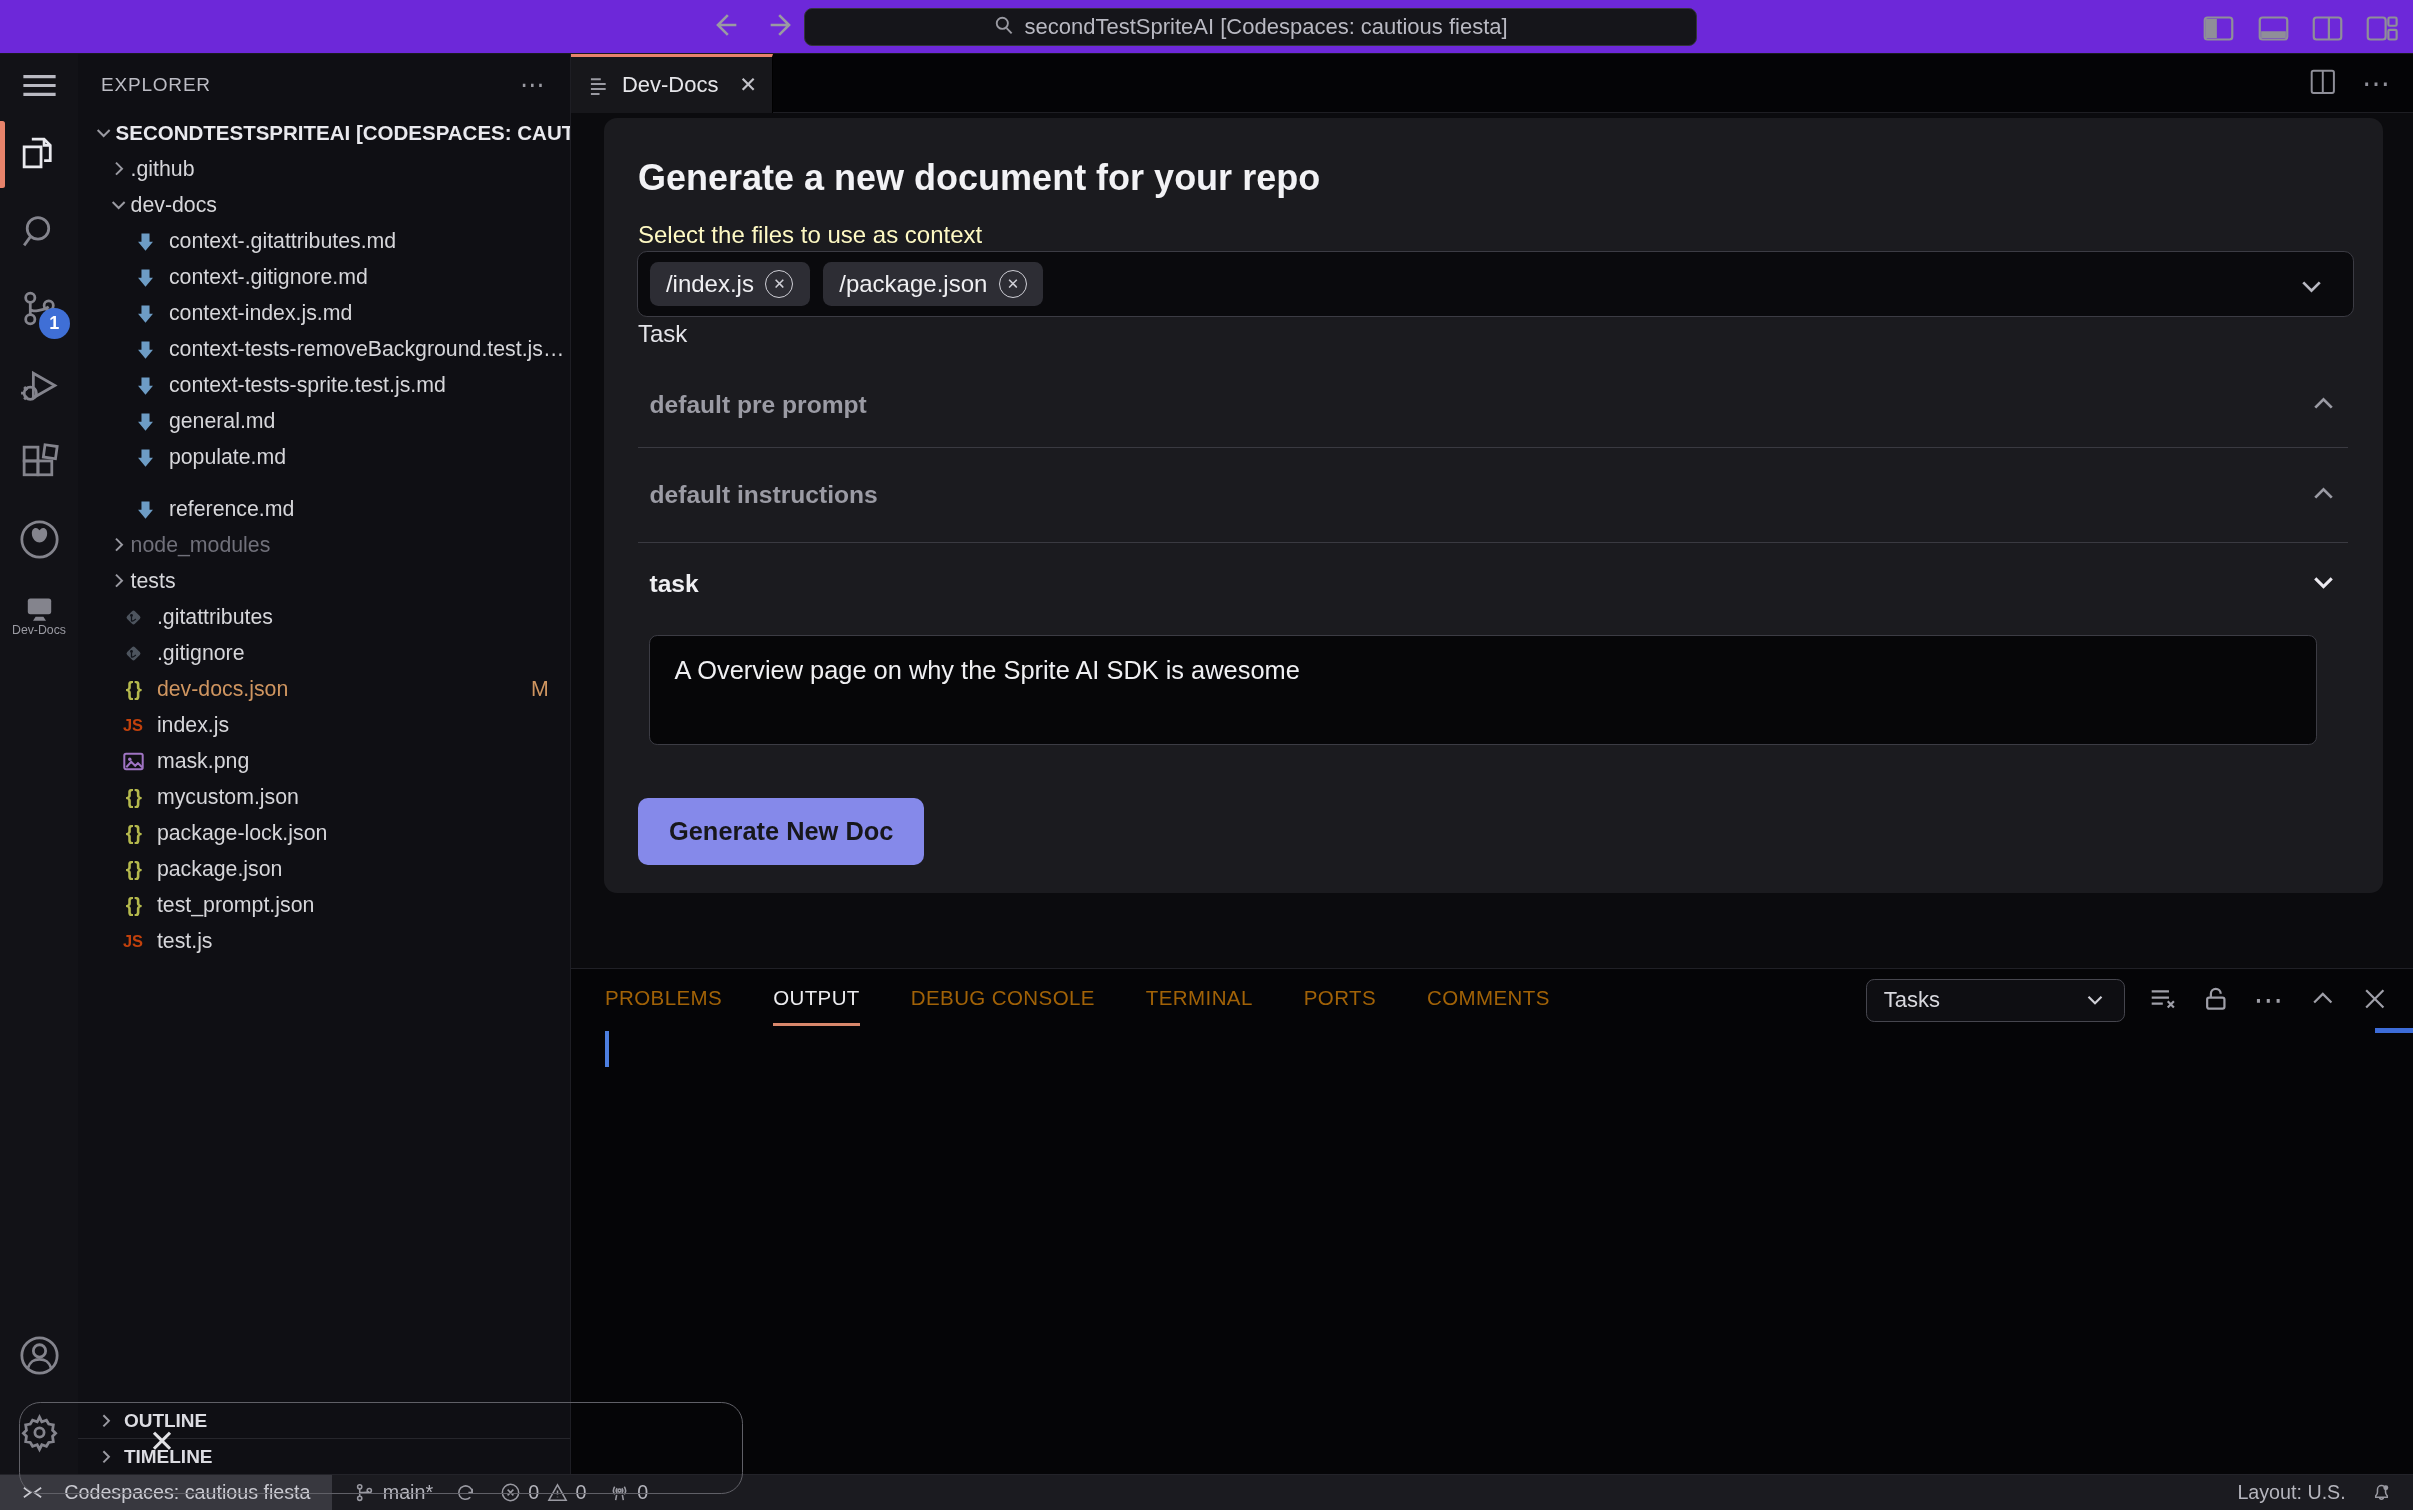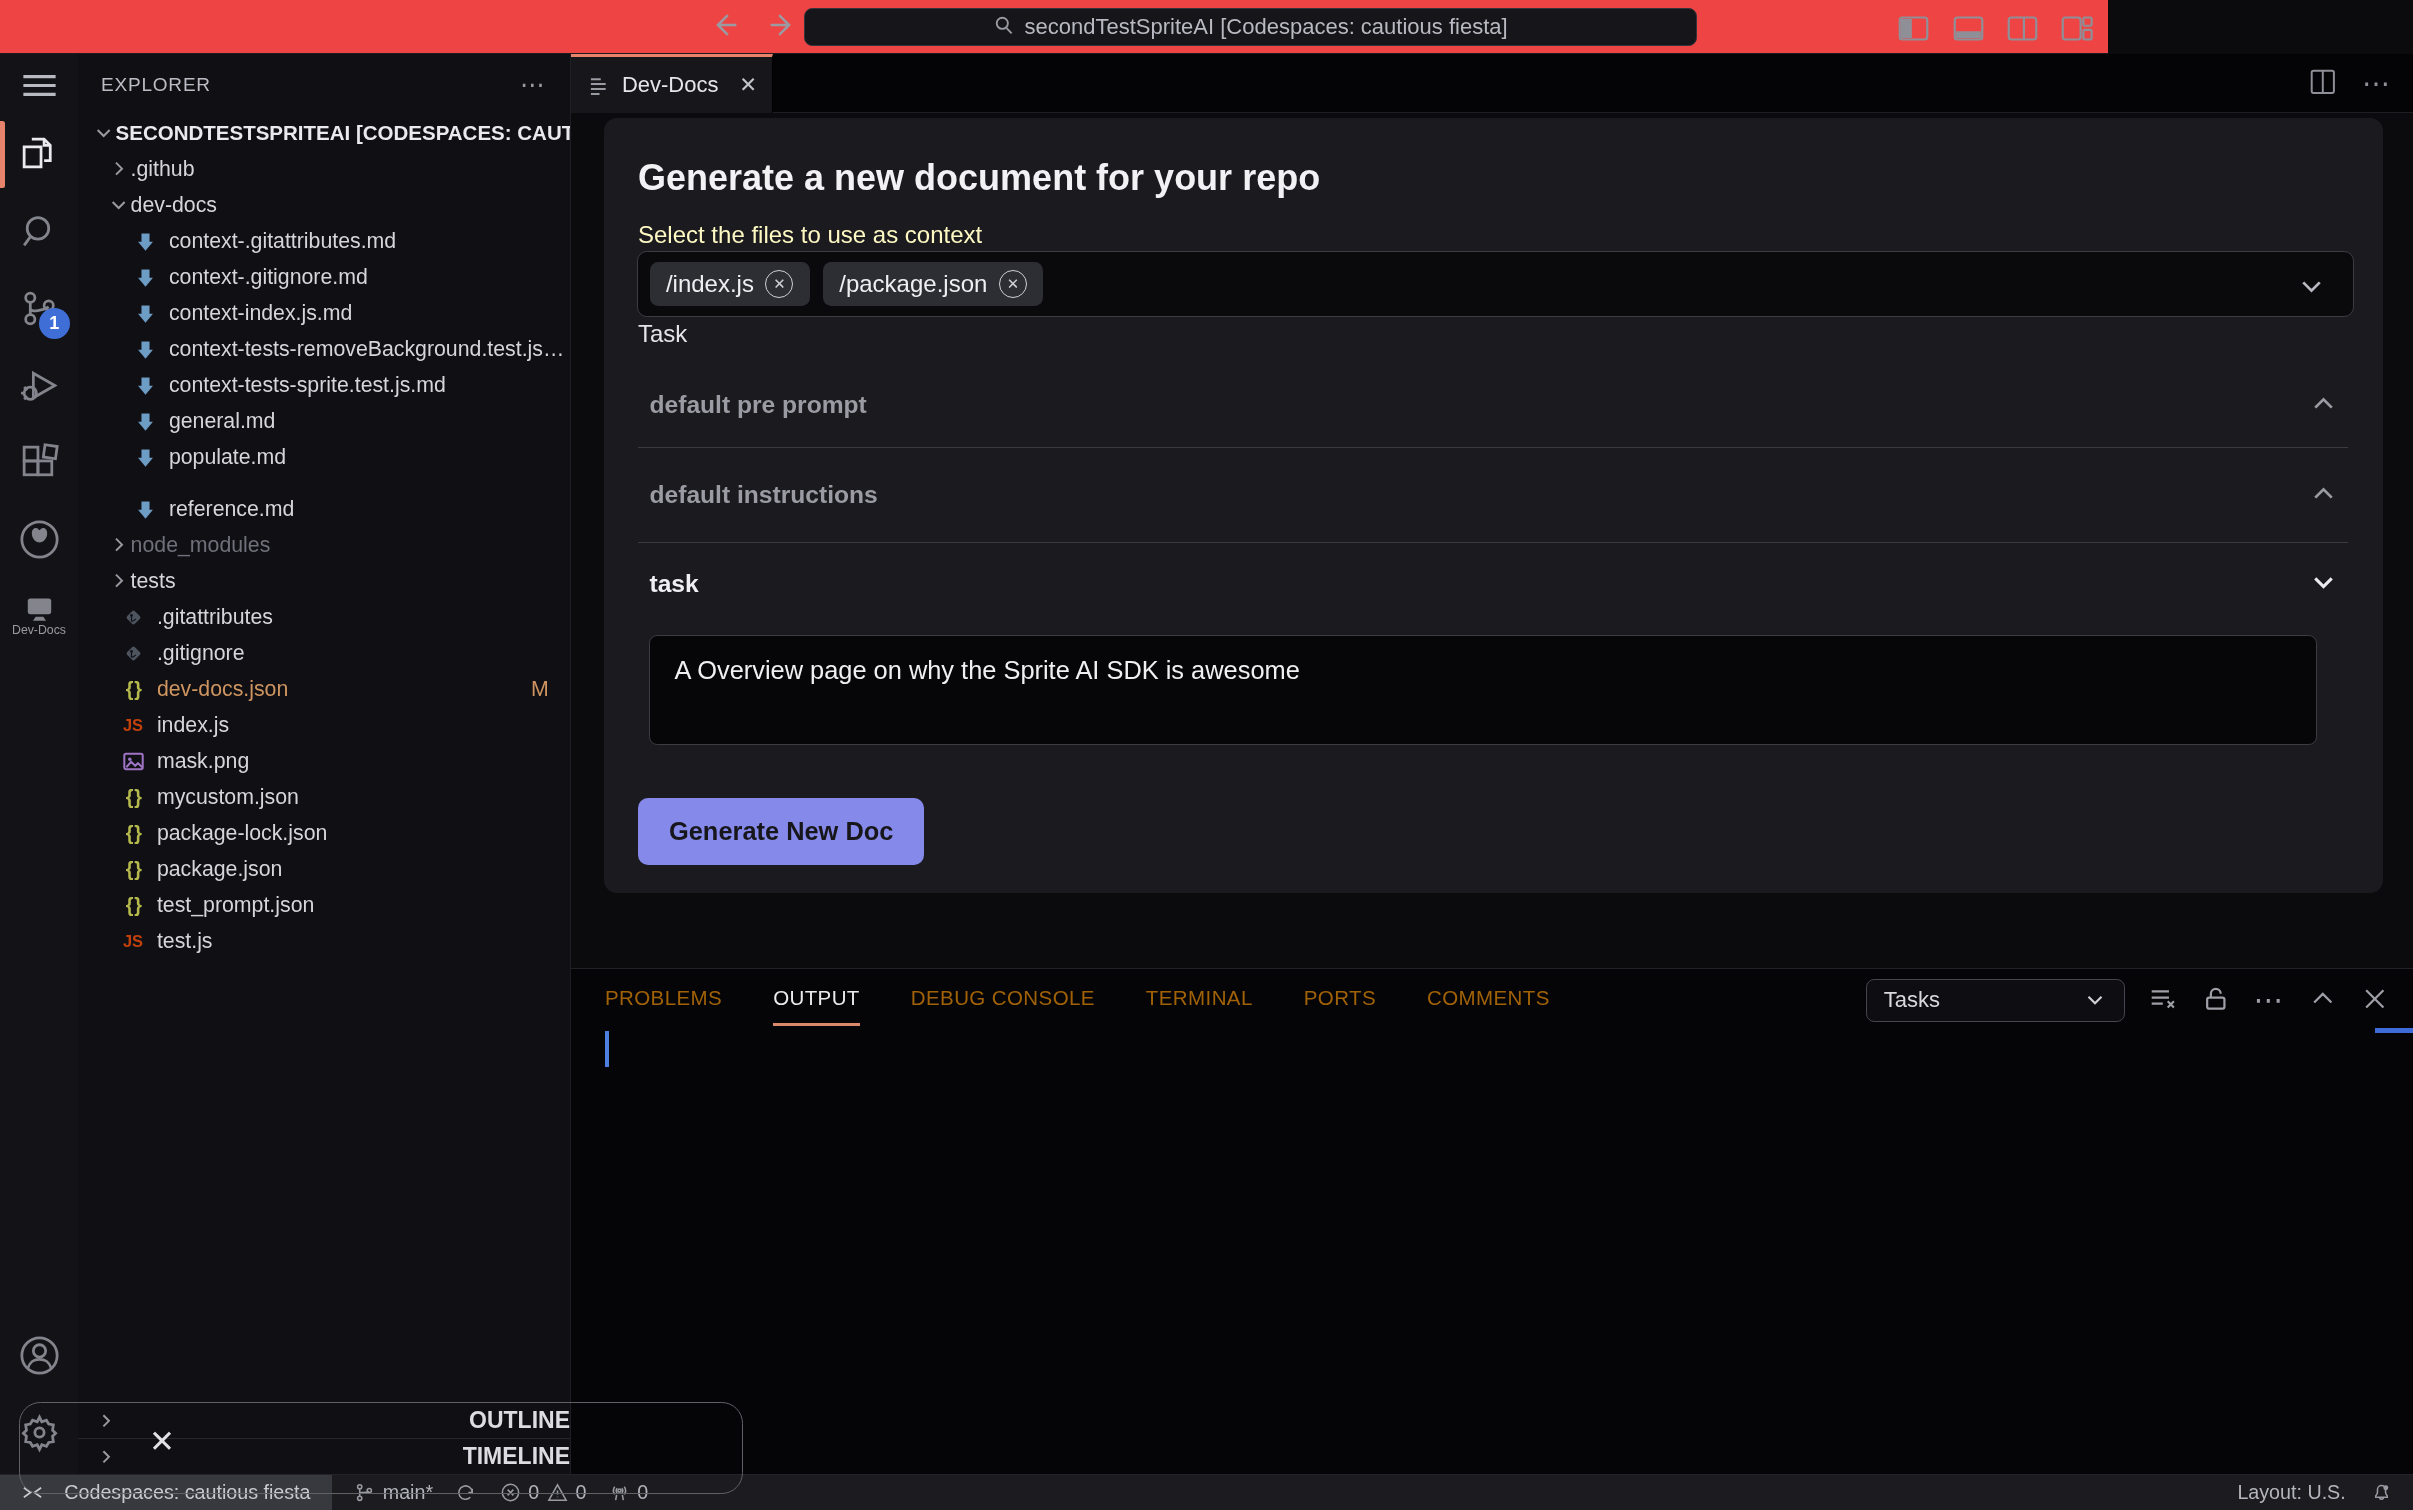--- a/index.html
+++ b/index.html
@@ -1,21 +1,21 @@
 <!DOCTYPE html>
 <html style="font-size:13px"><head>
 <meta charset="utf-8">
 <style>
   * { margin:0; padding:0; box-sizing:border-box; }
   html,body { width:2413px; height:1510px; overflow:hidden; background:#0b0b0e;
               font-family:"Liberation Sans", sans-serif; }
   .screen { position:relative; width:2413px; height:1510px; background:#0b0b0e; color:#d6d6da; }
 
   
-  .titlebar { position:absolute; left:0; top:0; width:2108px; height:54px; background:#ef4444;
+  .titlebar { position:absolute; left:0; top:0; width:2413px; height:54px; background:#6d28d9;
               border-bottom:0.8px solid #1a1a1f;text-align:right; }
   .nav-arrows { position:absolute; left:708px; top:8.2px; display:flex; gap:23px; }
   .nav-arrows svg { width:34px; height:34px; }
   .search-box { position:absolute; left:804px; top:8.2px; width:893px; height:38px;
                 background:#15151a; border:1.6px solid #34343c; border-radius:8.2px;
                 display:flex; align-items:center; justify-content:center; gap:9.9px;
                 color:#b9b9c2; font-size:22px; }
   .win-controls { position:absolute; right:14.8px; top:11.5px; display:flex; gap:21.3px; }
   .win-controls svg { width:33px; height:33px; }
 
@@ -51,21 +51,21 @@
   .trow .ficon { width:28px; flex:none; display:flex; justify-content:center; align-items:center; margin-right:9.9px; }
   .trow .ficon svg { width:23px; height:23px; }
   .fi-json { color:#b5b94d; font-weight:bold; font-size:19.7px; letter-spacing:-1.6px; }
   .fi-js { color:#c2410c; font-weight:bold; font-size:16.4px; }
   .trow.bold { font-weight:bold; color:#e9e9ee; font-size:20.5px; }
   .trow.dim { color:#70707a; }
   .trow.mod { color:#cf9560; }
   .mbadge { margin-left:auto; padding-right:21.3px; color:#cf9560; font-size:21.3px; }
   .sb-bottom { position:absolute; bottom:0; left:0; right:0; }
   .sb-sec { height:36px; display:flex; align-items:center; gap:8.2px; padding-left:18px;
-            border-top:0.8px solid #26262c; font-size:23px; font-weight:bold; color:#dcdce2;justify-content:space-between; }
+            border-top:0.8px solid #26262c; font-size:19px; font-weight:bold; color:#dcdce2; }
   .sb-sec svg { width:19.7px; height:19.7px; }
 
   
   .editor-region { flex:1; display:flex; flex-direction:column; background:#0b0b0e; position:relative; }
   .tabbar { height:59px; background:#040406; border-bottom:0.8px solid #1e1e23; display:flex; position:relative; flex:none; }
   .tab { width:202px; height:59px; background:#17171b; border-top:3.3px solid #e8836b; border-right:0.8px solid #000;
          display:flex; align-items:center; padding:0 14.8px; gap:11.5px; }
   .tab svg.licon { width:24.6px; height:24.6px; }
   .tab-label { font-size:22px; color:#e6e6ea; }
   .tab-close { margin-left:auto; color:#c2c2c9; font-size:21.3px; }

